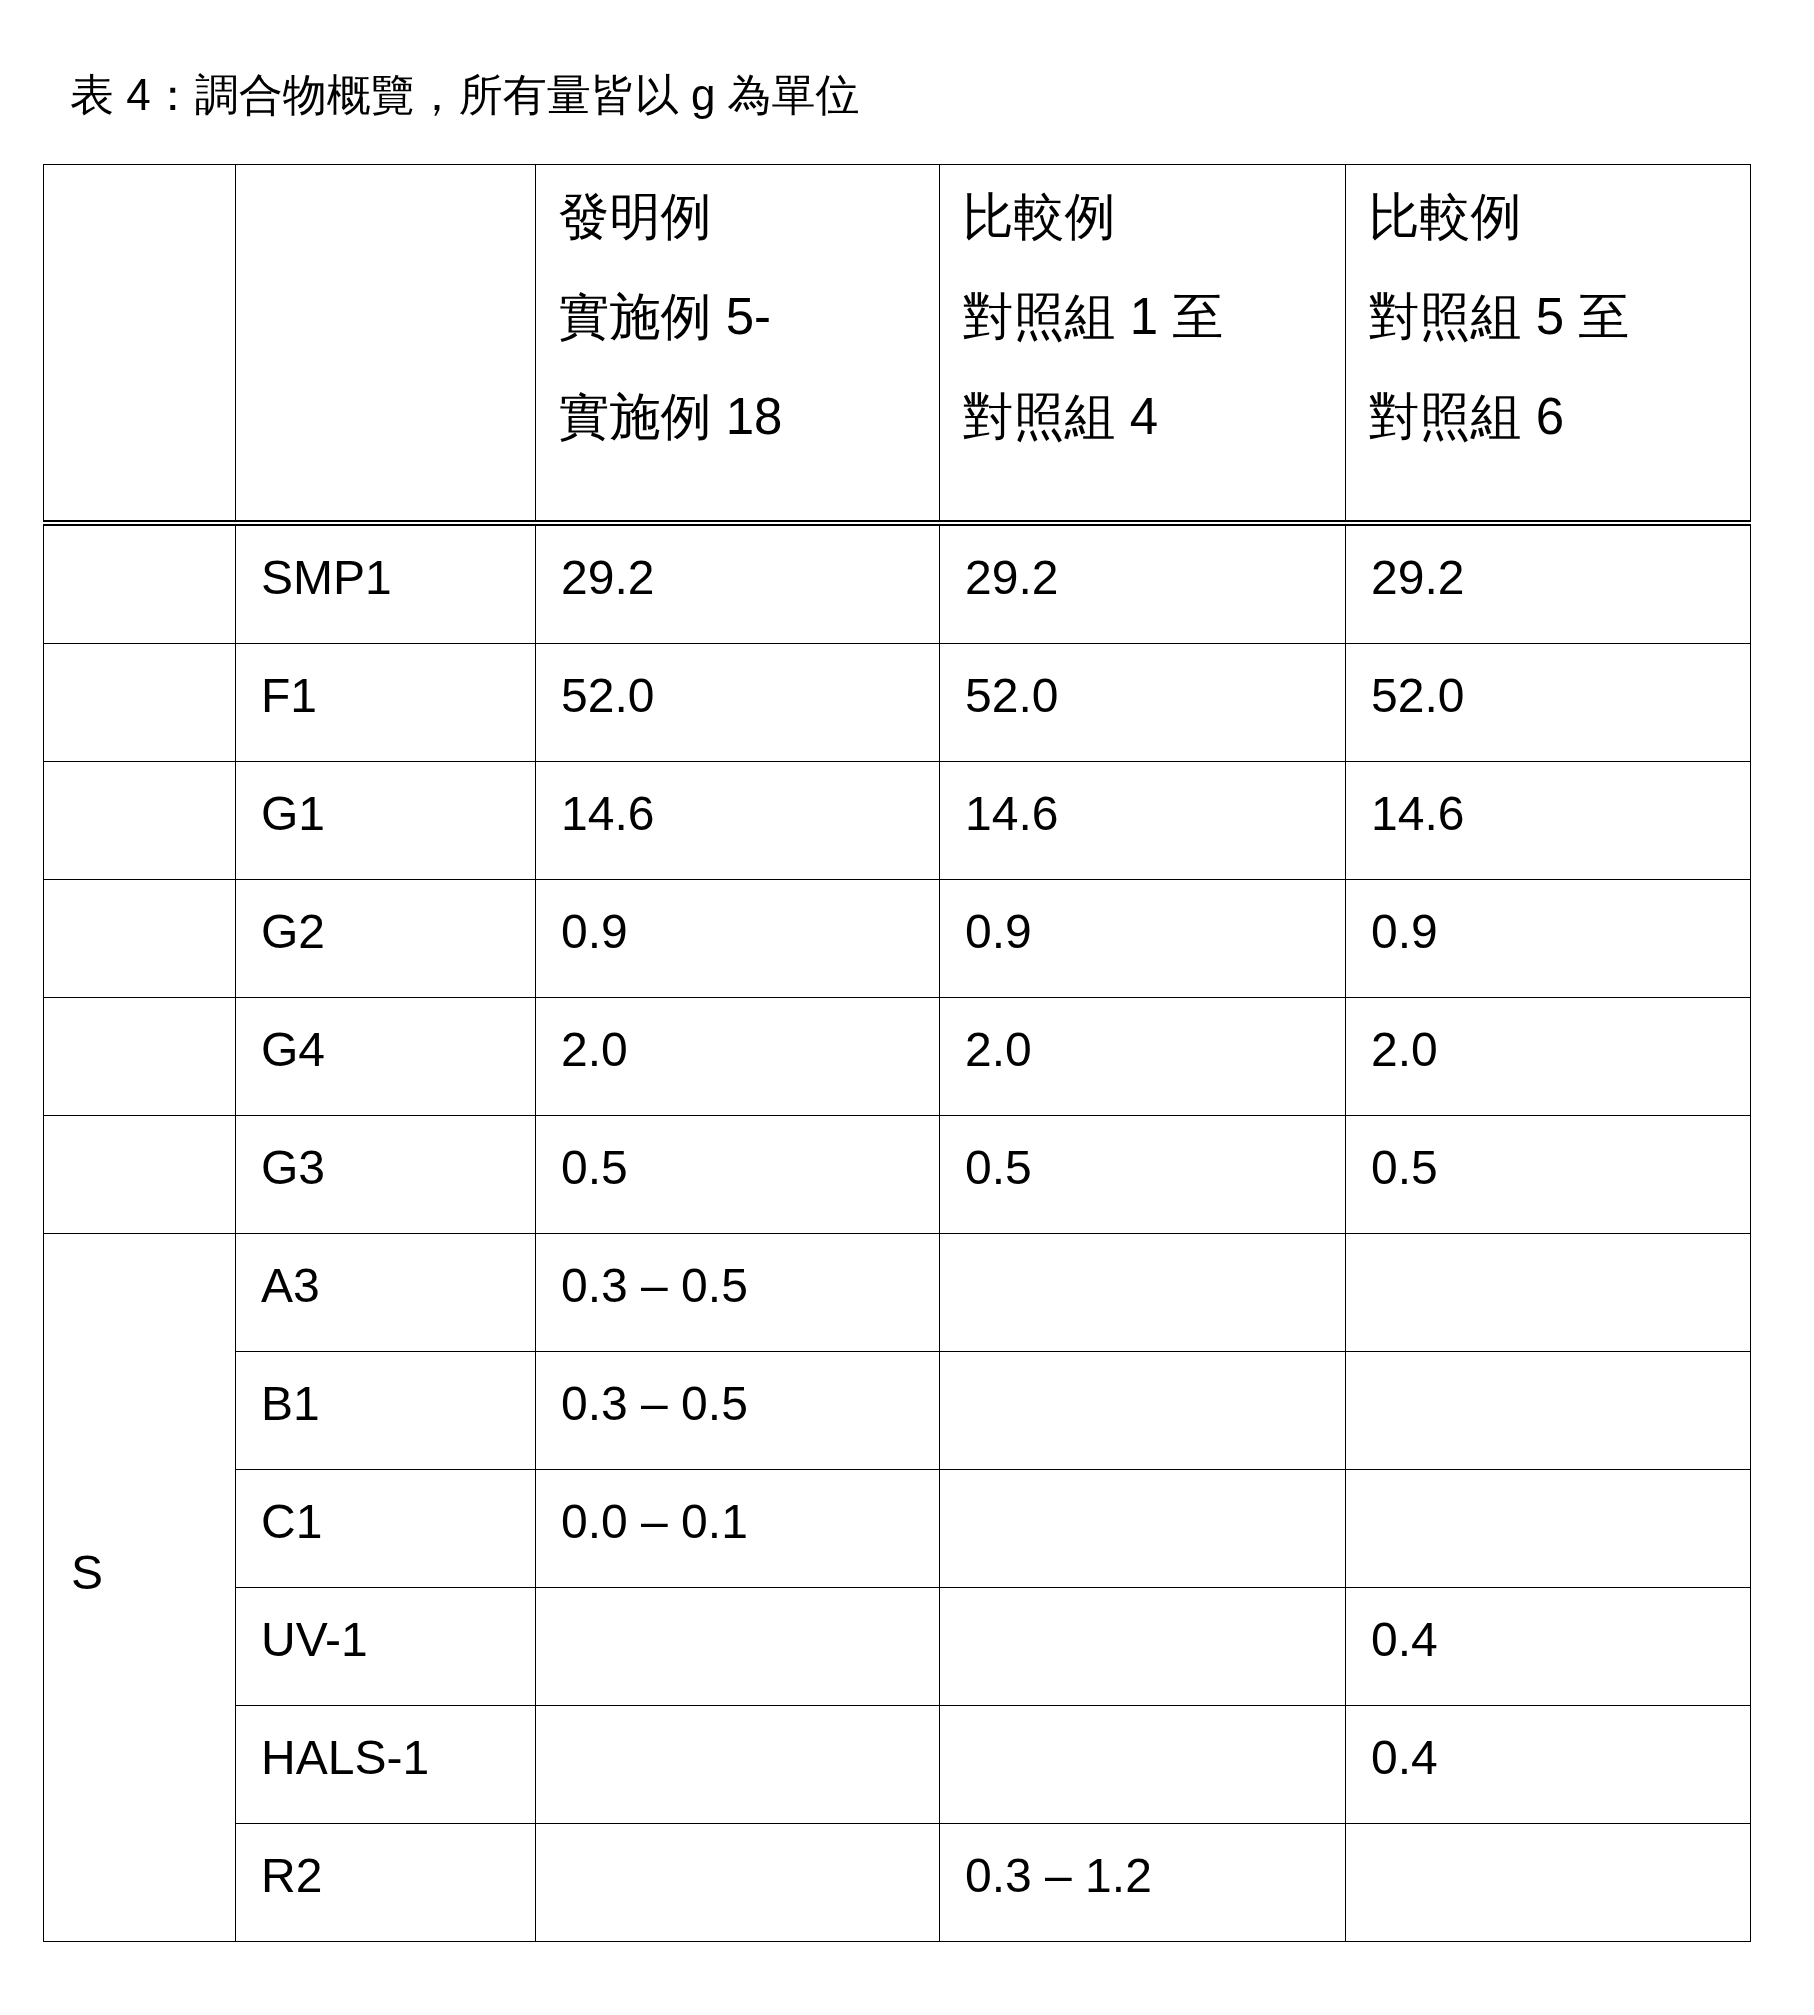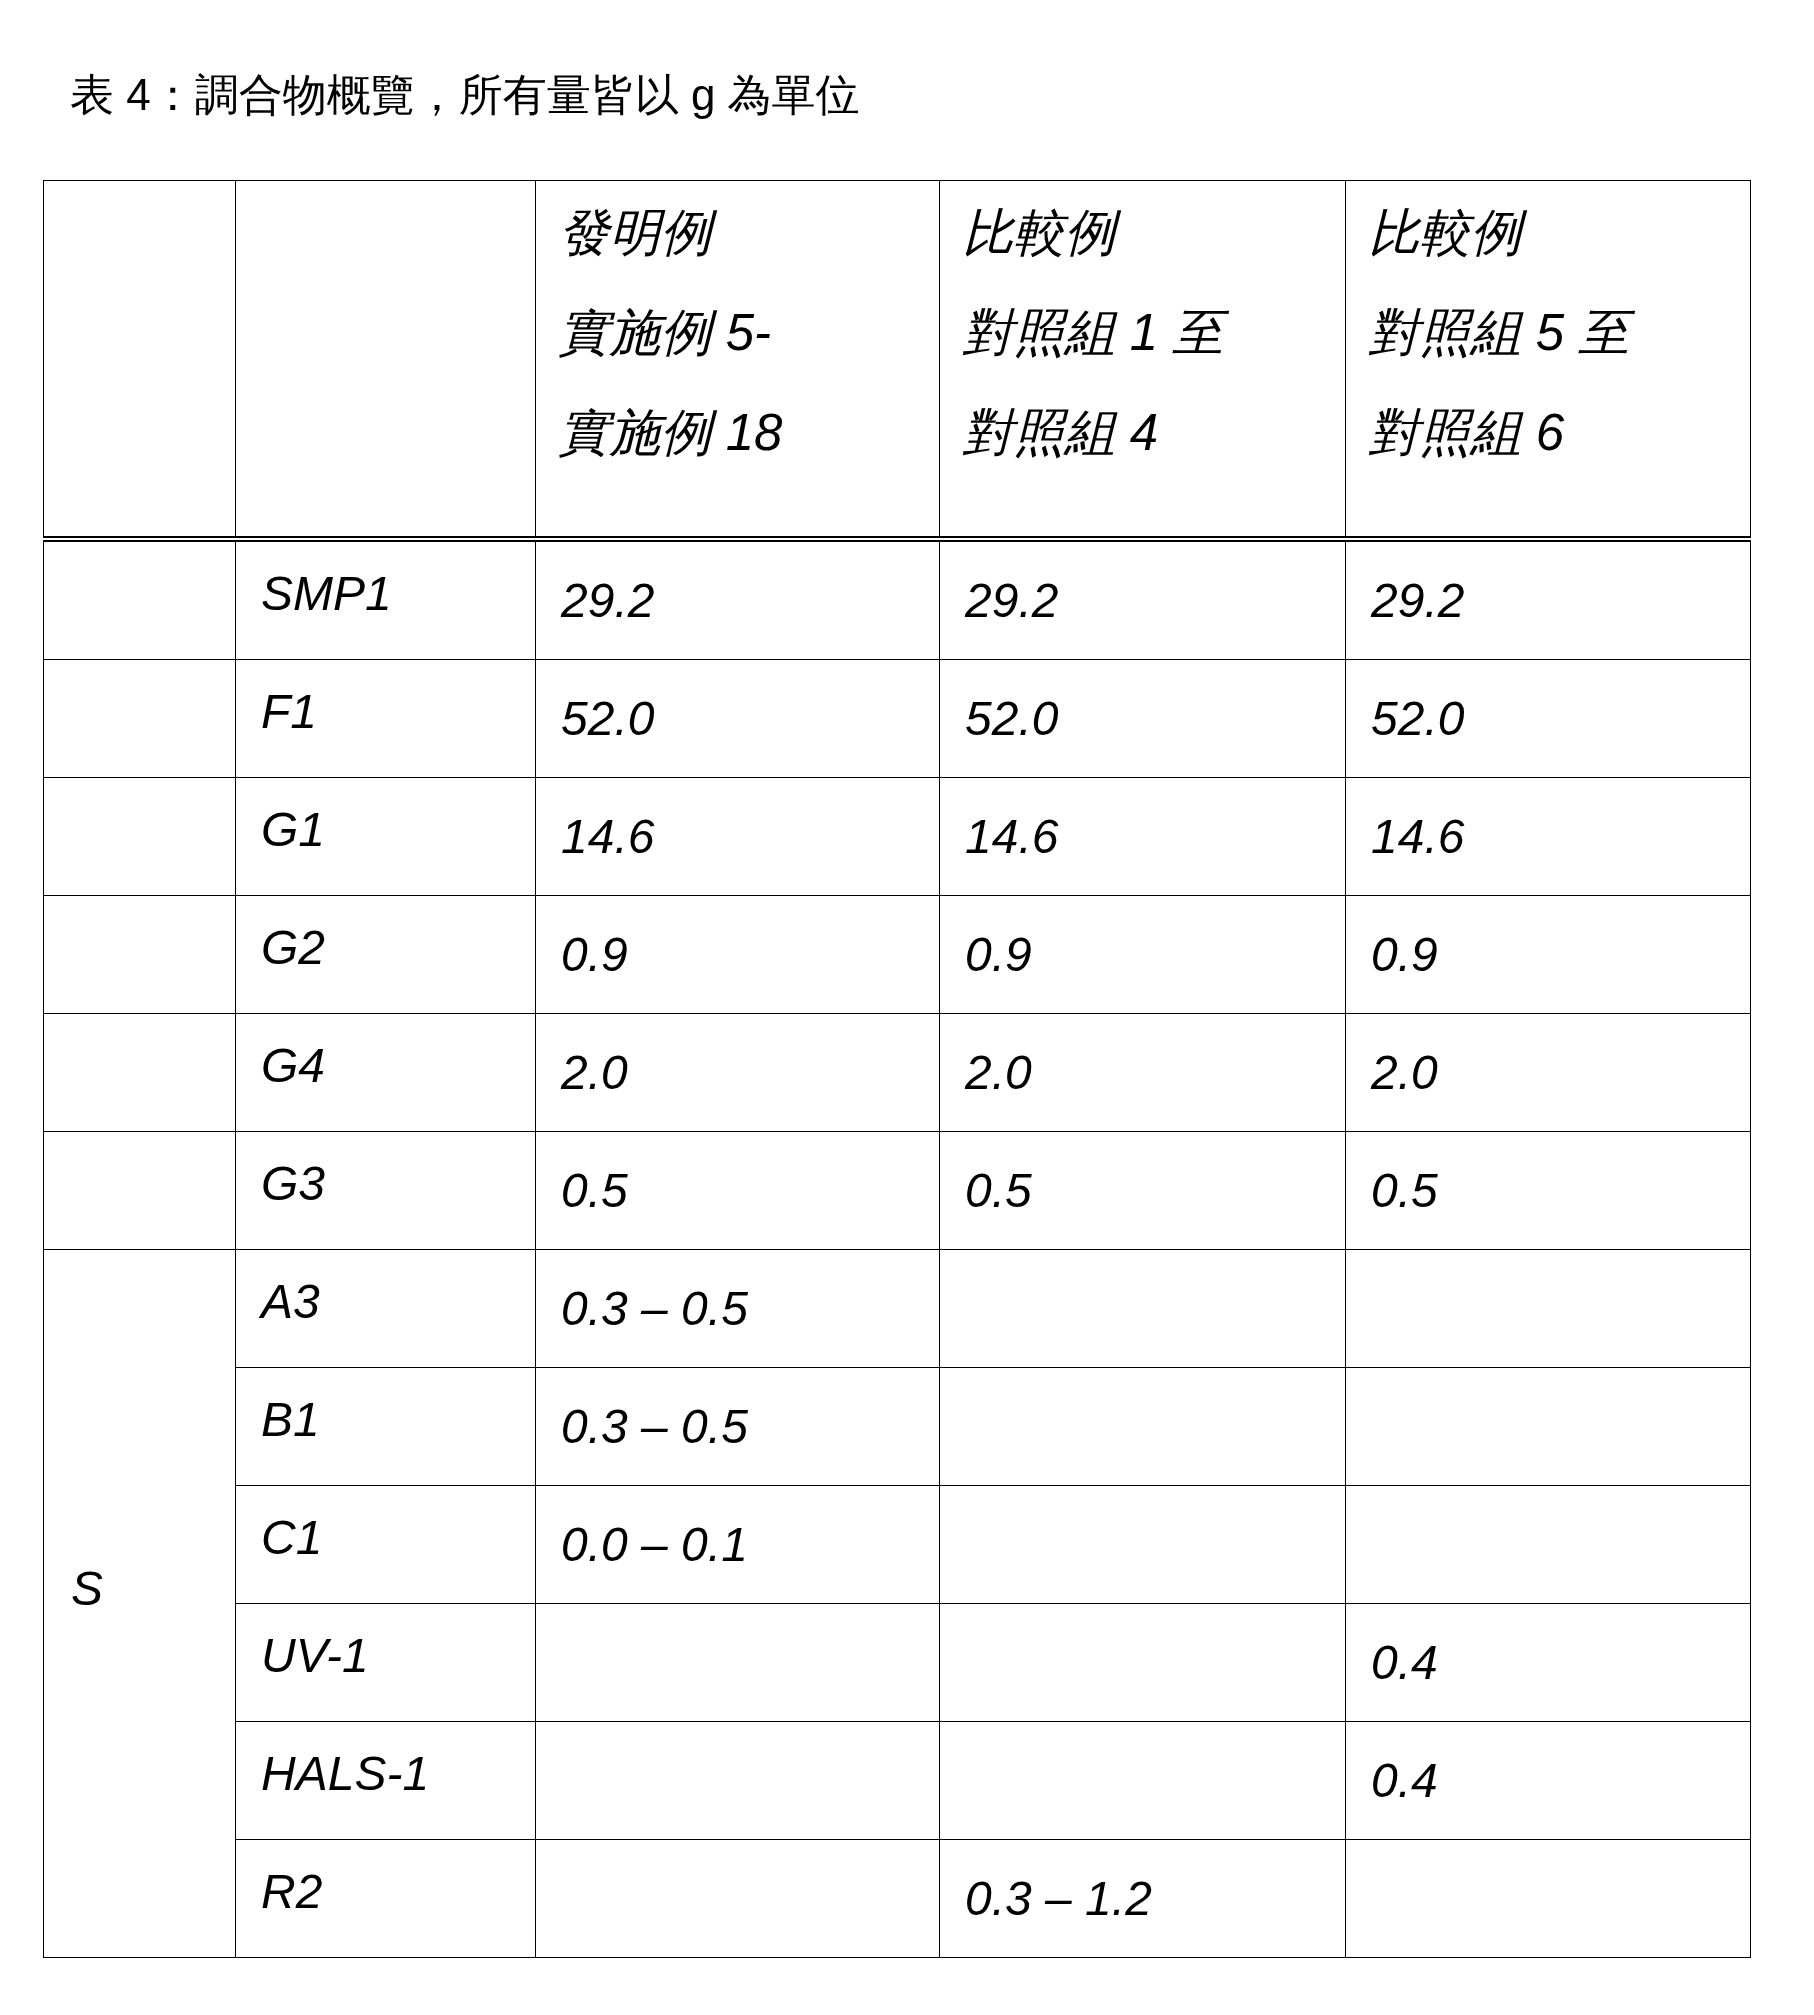--- a/index.html
+++ b/index.html
@@ -20,25 +20,24 @@
       left: 70px;
       top: 58px;
       font-size: 44px;
       line-height: 73px;
       white-space: nowrap;
       letter-spacing: 0px;
     }
     table.formulation {
       position: absolute;
       left: 43px;
-      top: 180px;
+      top: 164px;
       width: 1707px;
       border-collapse: collapse;
       table-layout: fixed;
-      font-style: italic;
     }
     table.formulation td {
       border: 1.7px solid #000000;
       padding: 0;
       vertical-align: top;
       font-size: 48px;
       line-height: 1;
       white-space: nowrap;
       overflow: hidden;
     }
@@ -60,21 +59,20 @@
       height: 100px;
       line-height: 56px;
       font-size: 51px;
     }
     tr.data-row td {
       height: 117px;
     }
     .cell-text {
       display: block;
       padding: 28px 0 0 25px;
-      margin-top: 7px;
     }
     .label-text {
       display: block;
       padding: 28px 0 0 25px;
     }
     td.group-cell {
       vertical-align: middle !important;
     }
     .group-text {
       display: block;

